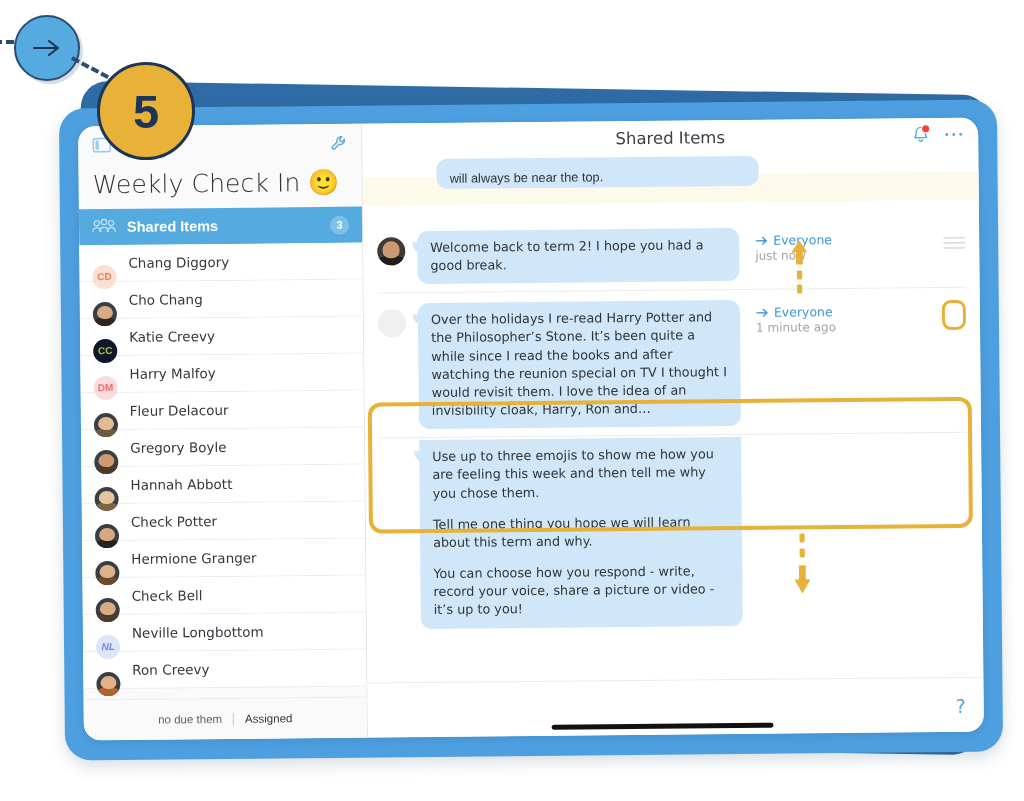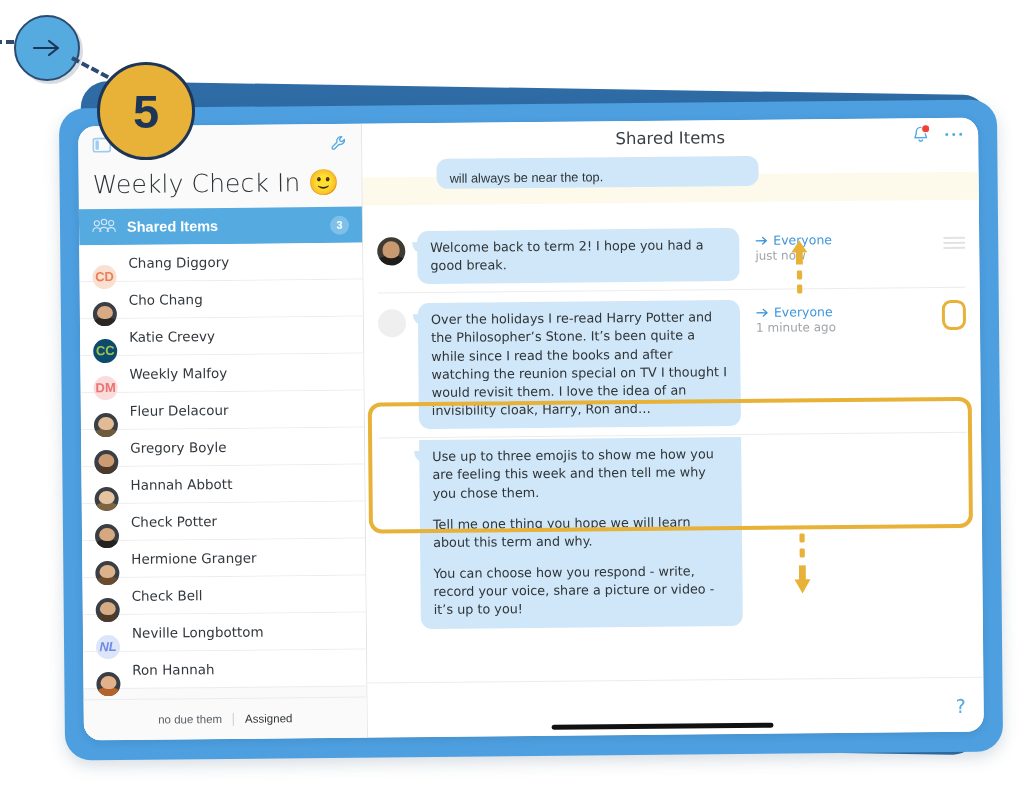--- a/index.html
+++ b/index.html
@@ -84,21 +84,21 @@
   }
   .sb-list{flex:1;overflow:hidden;}
   .sb-row{
     height:36px;display:flex;align-items:center;gap:12px;
     padding:0 13px;border-bottom:1px solid #ececec;
     background:#fff;
   }
   .av{
     width:24px;height:24px;border-radius:50%;flex:0 0 24px;
     display:flex;align-items:center;justify-content:center;
-    font-size:13px;font-weight:bold;overflow:hidden;position:relative;margin-top:27px;
+    font-size:10px;font-weight:bold;overflow:hidden;position:relative;margin-top:27px;
   }
   .av.photo{background:#3a3f45;}
   .av.photo .h{
     position:absolute;left:50%;top:17%;width:66%;height:58%;
     transform:translateX(-50%);border-radius:50% 50% 45% 45%;
   }
   .av.photo .b{
     position:absolute;left:50%;bottom:-22%;width:104%;height:56%;
     transform:translateX(-50%);border-radius:50% 50% 0 0;
   }
@@ -261,26 +261,26 @@
             <div class="sb-name">Chang Diggory</div>
           </div>
           <div class="sb-row">
             <div class="av photo">
               <span class="b" style="background: rgb(43, 38, 34);"></span>
               <span class="h" style="background: rgb(216, 171, 132);"></span>
             </div>
             <div class="sb-name">Cho Chang</div>
           </div>
           <div class="sb-row">
-            <div class="av" style="background: #0c4a6e; color: rgb(157, 195, 74);">CC</div>
+            <div class="av" style="background: #0f172a; color: rgb(157, 195, 74);">CC</div>
             <div class="sb-name">Katie Creevy</div>
           </div>
           <div class="sb-row">
             <div class="av" style="background: rgb(251, 220, 220); color: rgb(234, 114, 114);">DM</div>
-            <div class="sb-name">Weekly Malfoy</div>
+            <div class="sb-name">Harry Malfoy</div>
           </div>
           <div class="sb-row">
             <div class="av photo">
               <span class="b" style="background: rgb(111, 90, 60);"></span>
               <span class="h" style="background: rgb(224, 187, 149);"></span>
             </div>
             <div class="sb-name">Fleur Delacour</div>
           </div>
           <div class="sb-row">
             <div class="av photo">
@@ -319,21 +319,21 @@
           </div>
           <div class="sb-row">
             <div class="av" style="background: rgb(221, 229, 251); color: rgb(111, 139, 224); font-style: italic;">NL</div>
             <div class="sb-name">Neville Longbottom</div>
           </div>
           <div class="sb-row">
             <div class="av photo">
               <span class="b" style="background: rgb(180, 97, 42);"></span>
               <span class="h" style="background: rgb(226, 177, 137);"></span>
             </div>
-            <div class="sb-name">Ron Hannah</div>
+            <div class="sb-name">Ron Creevy</div>
           </div>
         </div>
 
       <div class="sb-footer">
         <span>no due them</span>
         <span class="sep"></span>
         <span class="assigned">Assigned</span>
       </div>
     </div>
 

